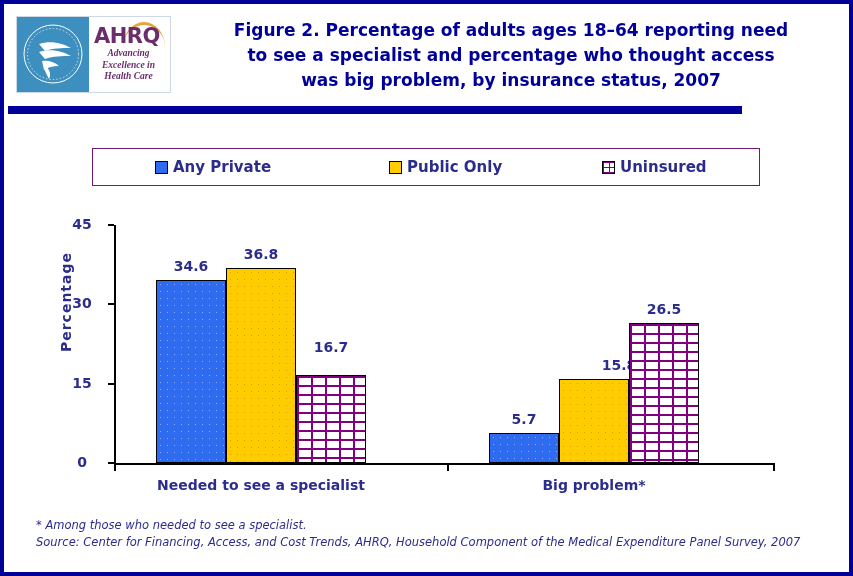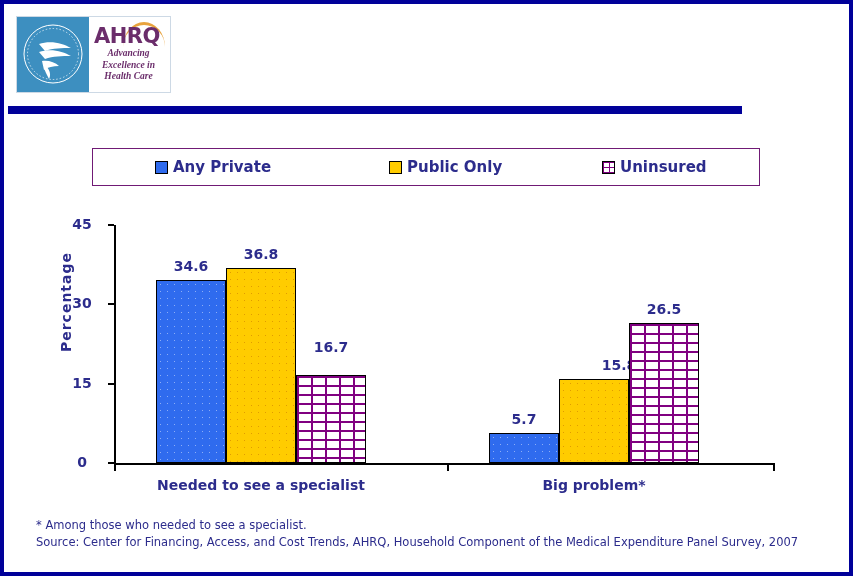--- a/index.html
+++ b/index.html
@@ -259,20 +259,21 @@
     top: 473px;
     white-space: nowrap;
   }
 
   
   #footnotes {
     position: absolute;
     left: 32px;
     top: 513px;
     width: 790px;
+    font-style: italic;
   }
   .footnote {
     font-family: "DejaVu Sans", sans-serif;
     font-size: 11.5px;
     line-height: 17px;
     color: #2c2c8c;
     white-space: nowrap;
   }
 </style>
 </head>
@@ -297,20 +298,25 @@
         <div class="ahrq-swoosh"></div>
         <div class="ahrq-word">AHRQ</div>
         <div class="ahrq-tag">
           <div>Advancing</div>
           <div>Excellence in</div>
           <div>Health Care</div>
         </div>
       </div>
     </div>
 
+    <div id="title">
+      <div>Figure 2. Percentage of adults ages 18–64 reporting need</div>
+      <div>to see a specialist and percentage who thought access</div>
+      <div>was big problem, by insurance status, 2007</div>
+    </div>
   </div>
 
   <div id="header-rule"></div>
 
   <div id="legend">
     <div class="legend-item i0">
       <span class="swatch blue"></span>
       <span class="legend-label">Any Private</span>
     </div>
     <div class="legend-item i1">

